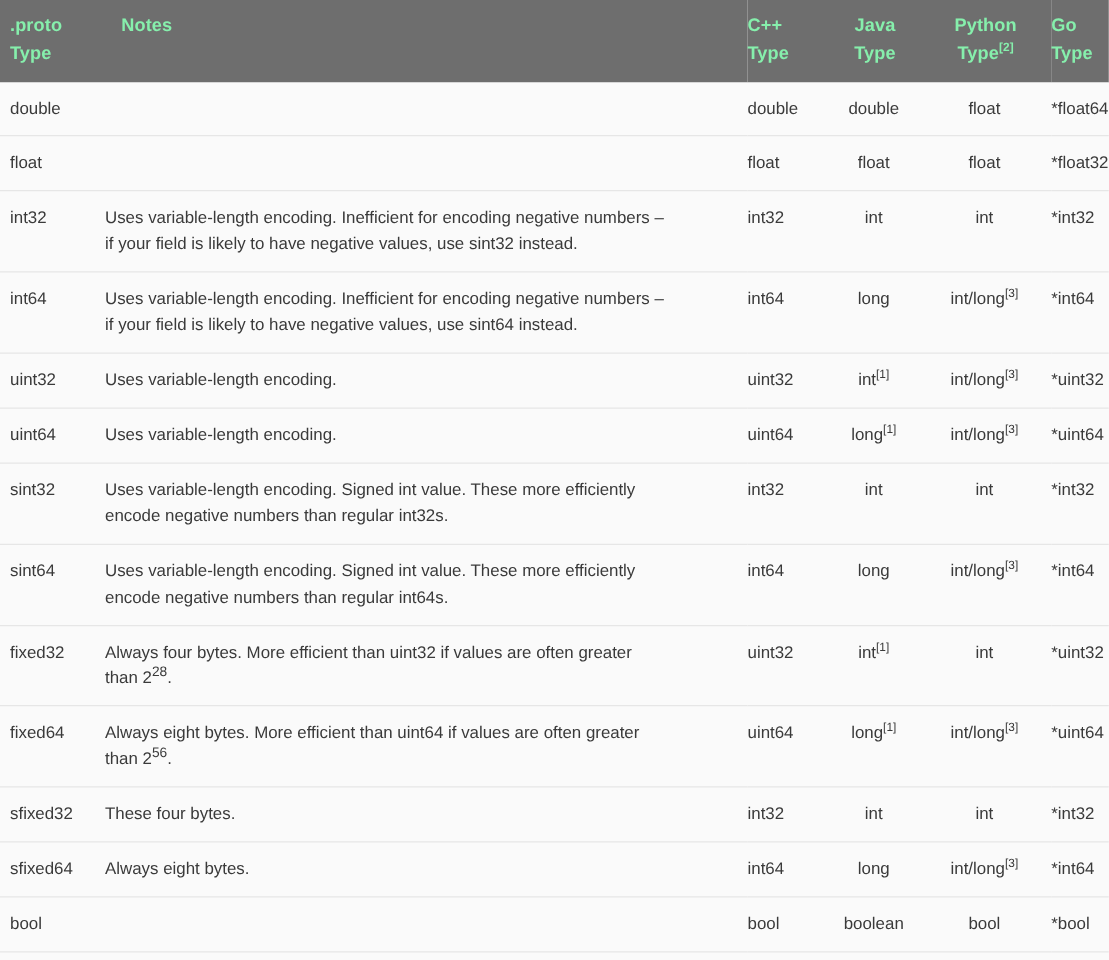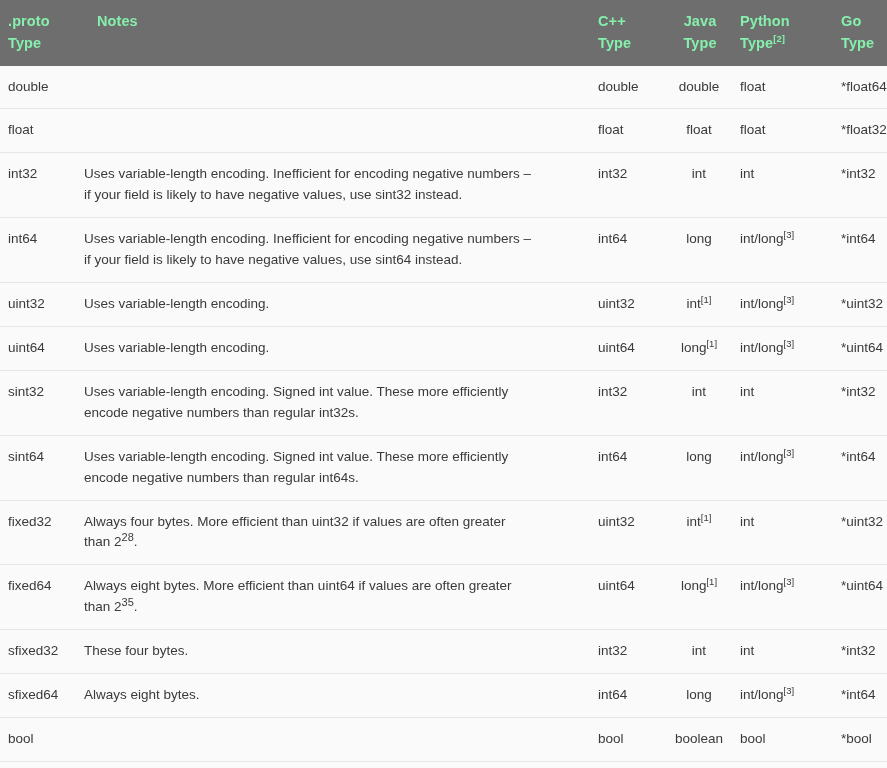--- a/index.html
+++ b/index.html
@@ -51,21 +51,21 @@
     border-top: 1px solid #e6e6e6;
     background: #fafafa;
   }
   tbody tr:first-child td {
     border-top: none;
   }
   .col-proto { width: 72px; padding-left: 8px !important; }
   .col-notes { width: 487px; padding-right: 14px !important; margin-left: 11px; }
   .col-cpp   { width: 62px; }
   .col-java  { width: 72px; text-align: center; }
-  .col-py    { width: 97px; }
+  .col-py    { width: 97px; text-align: center; }
   .col-go    { width: 97px; }
 
   th.col-proto { padding-left: 8px; }
   th.col-notes { padding-left: 13px; }
 
   sup {
     font-size: 9.5px;
     vertical-align: super;
     line-height: 0;
   }
@@ -188,21 +188,21 @@
         <tr>
           <td class="col-proto">fixed32</td>
           <td class="col-notes"><span>Always four bytes. More efficient than uint32 if values are often greater</span><br><span>than 2</span><span class="exp">28</span><span>.</span></td>
           <td class="col-cpp"><span class="nowrap">uint32</span></td>
           <td class="col-java"><span class="nowrap">int</span><sup>[1]</sup></td>
           <td class="col-py"><span class="nowrap">int</span></td>
           <td class="col-go">*uint32</td>
         </tr>
         <tr>
           <td class="col-proto">fixed64</td>
-          <td class="col-notes"><span>Always eight bytes. More efficient than uint64 if values are often greater</span><br><span>than 2</span><span class="exp">35</span><span>.</span></td>
+          <td class="col-notes"><span>Always eight bytes. More efficient than uint64 if values are often greater</span><br><span>than 2</span><span class="exp">56</span><span>.</span></td>
           <td class="col-cpp"><span class="nowrap">uint64</span></td>
           <td class="col-java"><span class="nowrap">long</span><sup>[1]</sup></td>
           <td class="col-py"><span class="nowrap">int/long</span><sup>[3]</sup></td>
           <td class="col-go">*uint64</td>
         </tr>
         <tr>
           <td class="col-proto">sfixed32</td>
           <td class="col-notes"><span>These four bytes.</span></td>
           <td class="col-cpp"><span class="nowrap">int32</span></td>
           <td class="col-java"><span class="nowrap">int</span></td>

